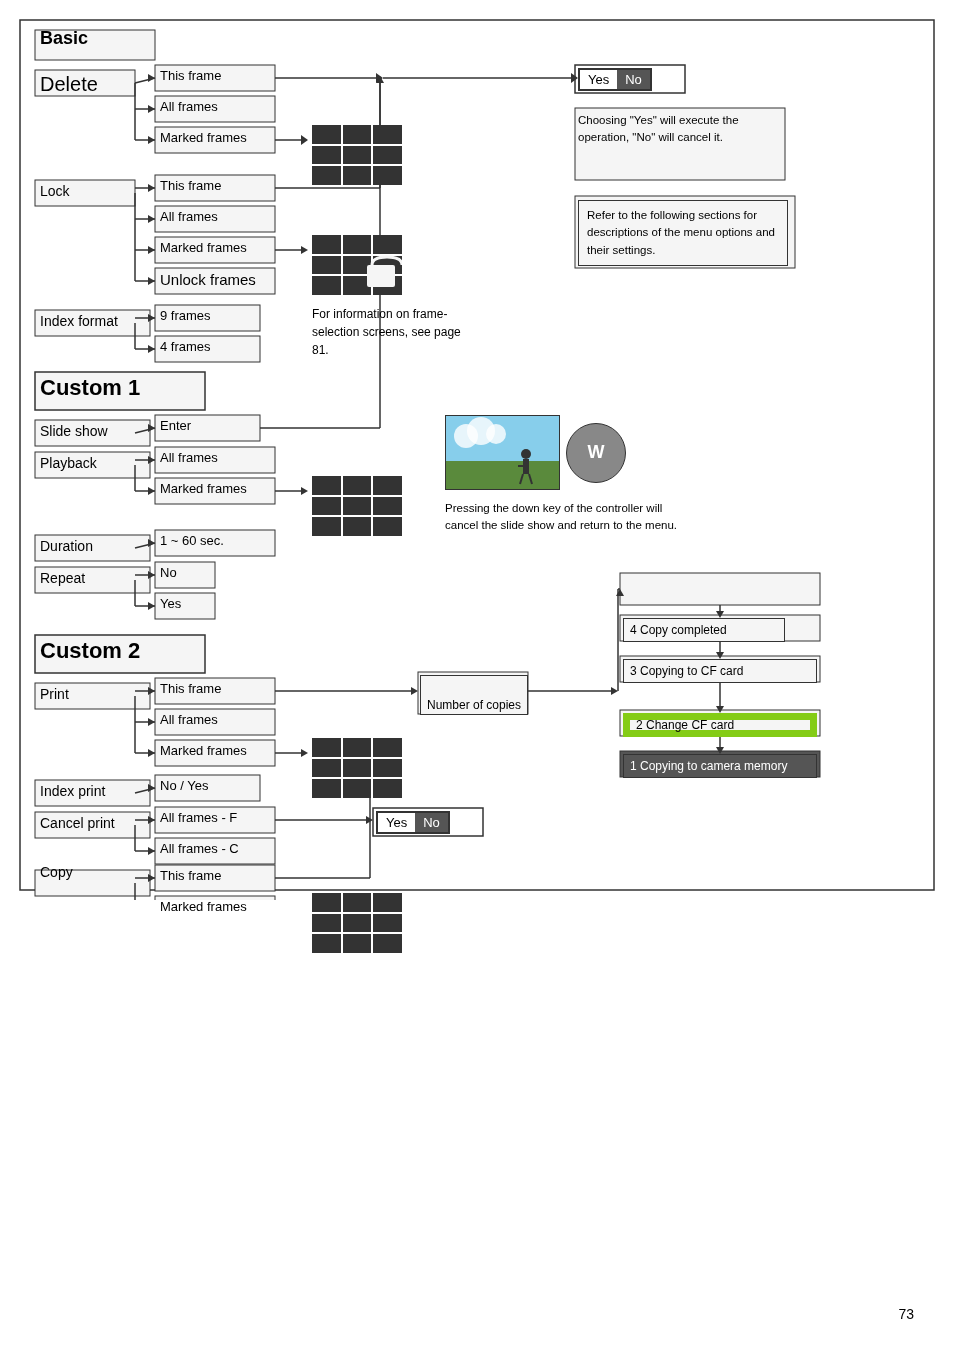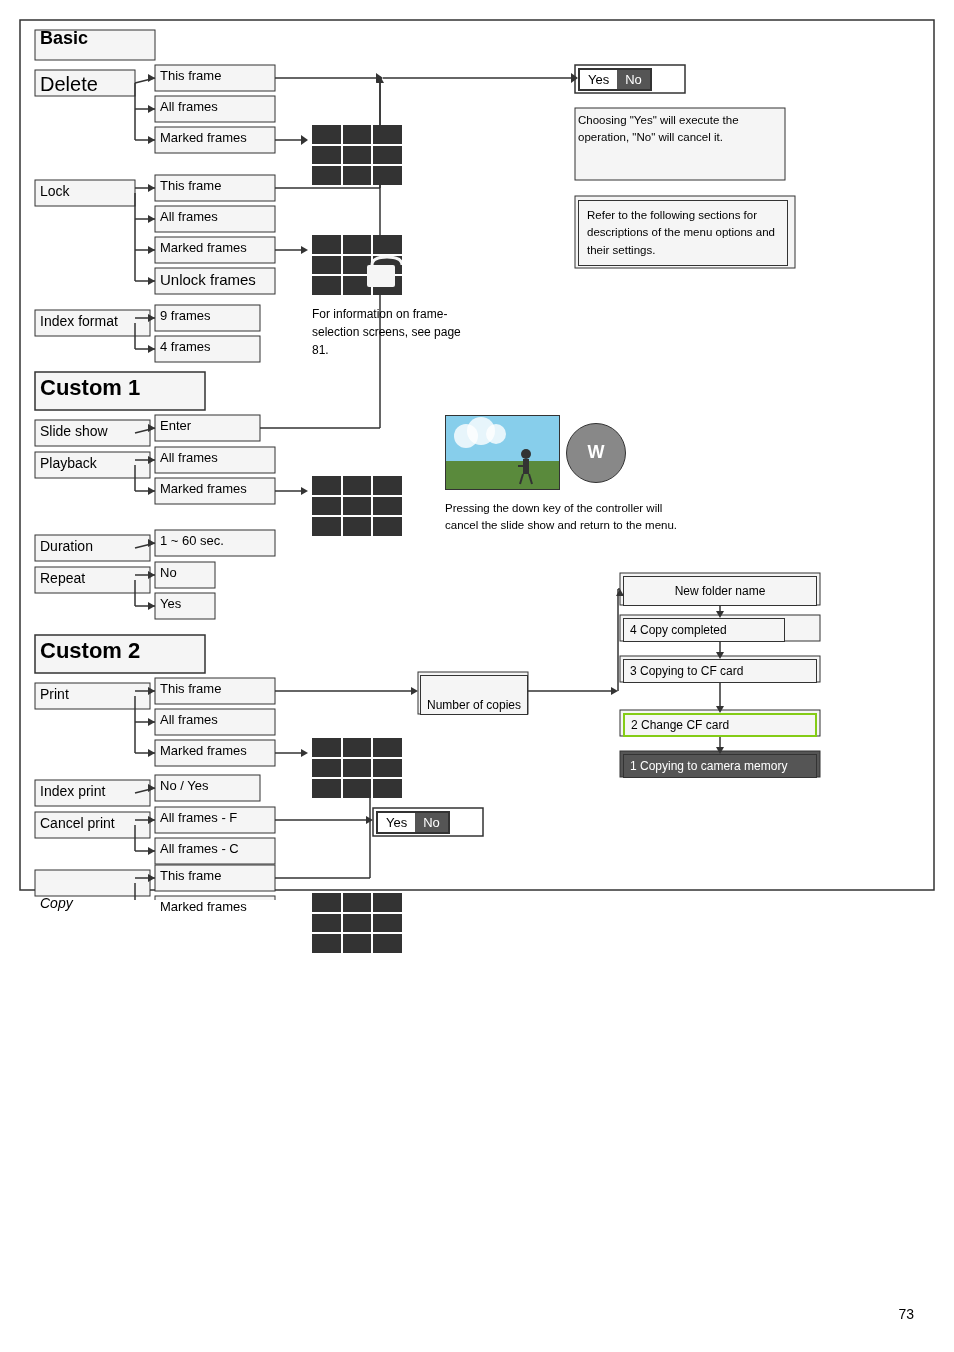--- a/index.html
+++ b/index.html
@@ -350,23 +350,20 @@
 
   <div style="position:absolute; top:500px; left:445px; font-size:11.5px; line-height:1.5; width:240px;">Pressing the down key of the controller will cancel the slide show and return to the menu.</div>
 
   <div style="position:absolute; top:538px; left:40px; font-size:14px;">Duration</div>
   <div style="position:absolute; top:533px; left:160px; font-size:13px;">1 ~ 60 sec.</div>
 
   <div style="position:absolute; top:570px; left:40px; font-size:14px;">Repeat</div>
   <div style="position:absolute; top:565px; left:160px; font-size:13px;">No</div>
   <div style="position:absolute; top:596px; left:160px; font-size:13px;">Yes</div>
 
-  <div style="position:absolute; top:576px; left:623px; width:194px; height:30px; background:#f5f5f5; border:1px solid #333; display:flex; align-items:center; justify-content:center; font-size:12px; text-align:center;">
-    <span>New folder name</span>
-  </div>
 
   <div style="position:absolute; top:638px; left:40px; font-size:22px; font-weight:bold;">Custom 2</div>
 
   <div style="position:absolute; top:686px; left:40px; font-size:14px;">Print</div>
   <div style="position:absolute; top:681px; left:160px; font-size:13px;">This frame</div>
   <div style="position:absolute; top:712px; left:160px; font-size:13px;">All frames</div>
   <div style="position:absolute; top:743px; left:160px; font-size:13px;">Marked frames</div>
 
   <div style="position:absolute; top:738px; left:312px; width:90px; height:60px;">
     <svg width="90" height="60" xmlns="http://www.w3.org/2000/svg">
@@ -383,41 +380,41 @@
   </div>
 
   <div style="position:absolute; top:618px; left:623px; width:162px; height:24px; background:#f5f5f5; border:1px solid #333; display:flex; align-items:center; padding-left:6px; font-size:12px;">
     <span>4 Copy completed</span>
   </div>
 
   <div style="position:absolute; top:659px; left:623px; width:194px; height:24px; background:#f5f5f5; border:1px solid #333; display:flex; align-items:center; padding-left:6px; font-size:12px;">
     <span>3 Copying to CF card</span>
   </div>
 
-  <div style="position:absolute; top:713px; left:623px; width:194px; height:24px; background:#f5f5f5; border:2px solid #84cc16; display:flex; align-items:center; padding-left:6px; font-size:12px;">
+  <div style="position:absolute; top:713px; left:623px; width:194px; height:24px; background:#f5f5f5; border:7px solid #84cc16; display:flex; align-items:center; padding-left:6px; font-size:12px;">
     <span>2 Change CF card</span>
   </div>
 
   <div style="position:absolute; top:754px; left:623px; width:194px; height:24px; background:#555; border:1px solid #333; display:flex; align-items:center; padding-left:6px; font-size:12px; color:#fff;">
     <span>1 Copying to camera memory</span>
   </div>
 
   <div style="position:absolute; top:783px; left:40px; font-size:14px;">Index print</div>
   <div style="position:absolute; top:778px; left:160px; font-size:13px;">No / Yes</div>
 
   <div style="position:absolute; top:815px; left:40px; font-size:14px;text-align:center;">Cancel print</div>
   <div style="position:absolute; top:810px; left:160px; font-size:13px;">All frames - F</div>
   <div style="position:absolute; top:841px; left:160px; font-size:13px;">All frames - C</div>
 
   <div style="position:absolute; top:811px; left:376px; display:flex; align-items:center; border:2px solid #333;">
     <span style="padding:2px 8px; font-size:13px;">Yes</span>
     <span style="padding:2px 8px; font-size:13px; background:#555; color:#fff;">No</span>
   </div>
 
-  <div style="position:absolute; top:895px; left:40px; font-size:14px;font-style:italic;">Copy</div>
+  <div style="position:absolute; top:864px; left:40px; font-size:14px;">Copy</div>
   <div style="position:absolute; top:868px; left:160px; font-size:13px;">This frame</div>
   <div style="position:absolute; top:899px; left:160px; font-size:13px;">Marked frames</div>
 
   <div style="position:absolute; top:893px; left:312px; width:90px; height:60px;">
     <svg width="90" height="60" xmlns="http://www.w3.org/2000/svg">
       <rect width="90" height="60" fill="#333"></rect>
       <line x1="30" y1="0" x2="30" y2="60" stroke="#fff" stroke-width="2"></line>
       <line x1="60" y1="0" x2="60" y2="60" stroke="#fff" stroke-width="2"></line>
       <line x1="0" y1="20" x2="90" y2="20" stroke="#fff" stroke-width="2"></line>
       <line x1="0" y1="40" x2="90" y2="40" stroke="#fff" stroke-width="2"></line>

